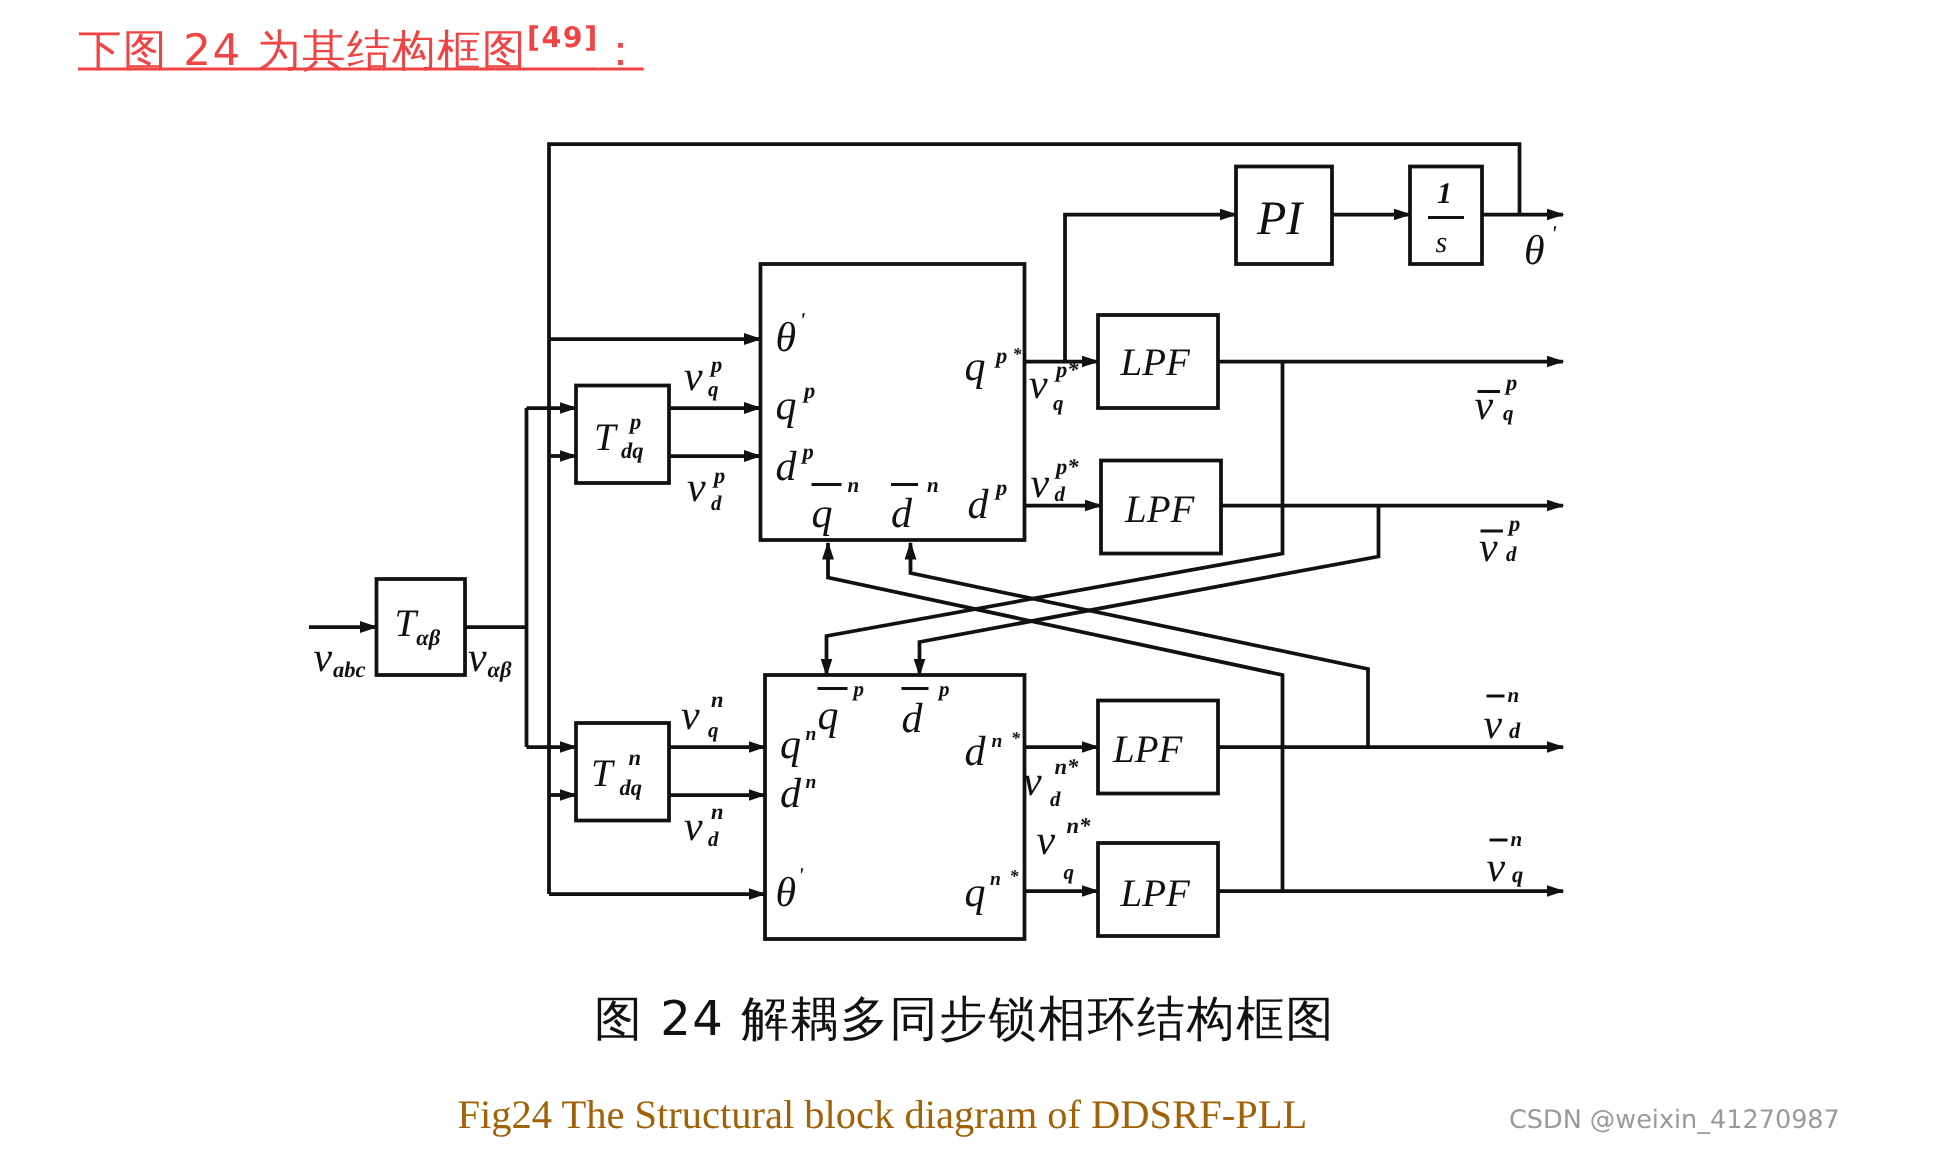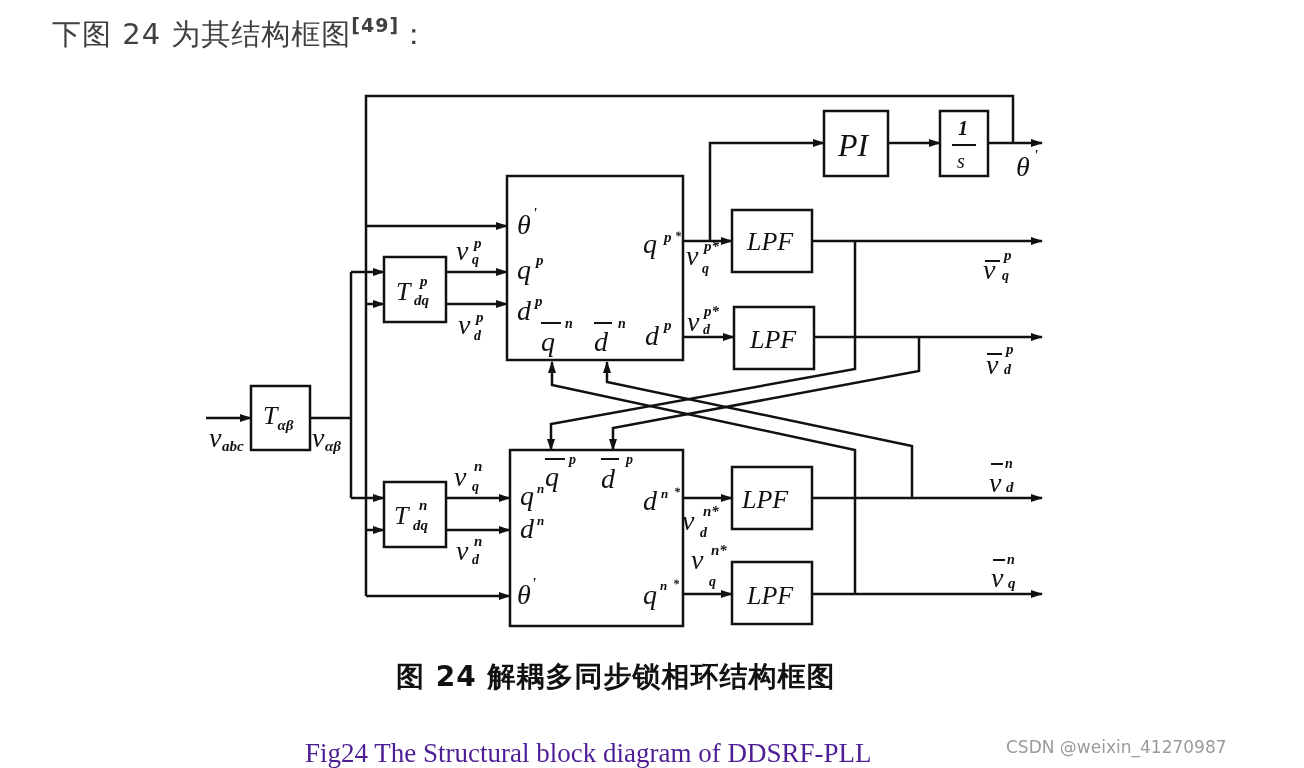--- a/index.html
+++ b/index.html
@@ -1,21 +1,21 @@
 <!DOCTYPE html>
 <html><head>
 <meta charset="utf-8">
 <style>
   html, body { margin: 0; padding: 0; background: #ffffff; }
   body { width: 1304px; height: 768px; position: relative; overflow: hidden; font-family: "DejaVu Serif", serif; color: #111; }
-  .intro { position: absolute; left: 52px; top: 14px; font-family: "DejaVu Sans", sans-serif; font-size: 29px; color: #404040; letter-spacing: 1px; }
+  .intro { position: absolute; left: 52px; top: 14px; font-family: "DejaVu Sans", sans-serif; font-size: 29px; color: #ef4444; letter-spacing: 1px; text-decoration: underline; }
   .intro sup { font-size: 19px; font-weight: bold; vertical-align: 12px; }
   svg#diagram { position: absolute; left: 0; top: 0; }
-  .caption-cn { position: absolute; left: 396px; top: 658px; font-family: "DejaVu Sans", sans-serif; font-weight: bold; font-size: 28px; color: #111; letter-spacing: 1px; }
-  .caption-en { position: absolute; left: 305px; top: 728px; font-family: "Liberation Serif", serif; font-size: 27px; color: #4c1d95; margin-top: 10px; }
+  .caption-cn { position: absolute; left: 396px; top: 658px; font-family: "DejaVu Sans", sans-serif; font-weight: normal; font-size: 32px; color: #111; letter-spacing: 1px; }
+  .caption-en { position: absolute; left: 305px; top: 728px; font-family: "Liberation Serif", serif; font-size: 27px; color: #a16207; }
   .watermark { position: absolute; left: 1006px; top: 737px; font-family: "DejaVu Sans", sans-serif; font-size: 17px; color: #9a9a9a; }
   .wire { stroke: #111; stroke-width: 2.5; fill: none; }
   .box { stroke: #111; stroke-width: 2.5; fill: #fff; }
   .lbl { font-family: "Liberation Serif", serif; font-style: italic; fill: #111; }
   .lblb { font-family: "Liberation Serif", serif; font-style: italic; font-weight: bold; fill: #111; }
 </style>
 </head>
 <body>
 
 <div class="intro"><span>下图 24 为其结构框图</span><sup>[49]</sup><span>：</span></div>

